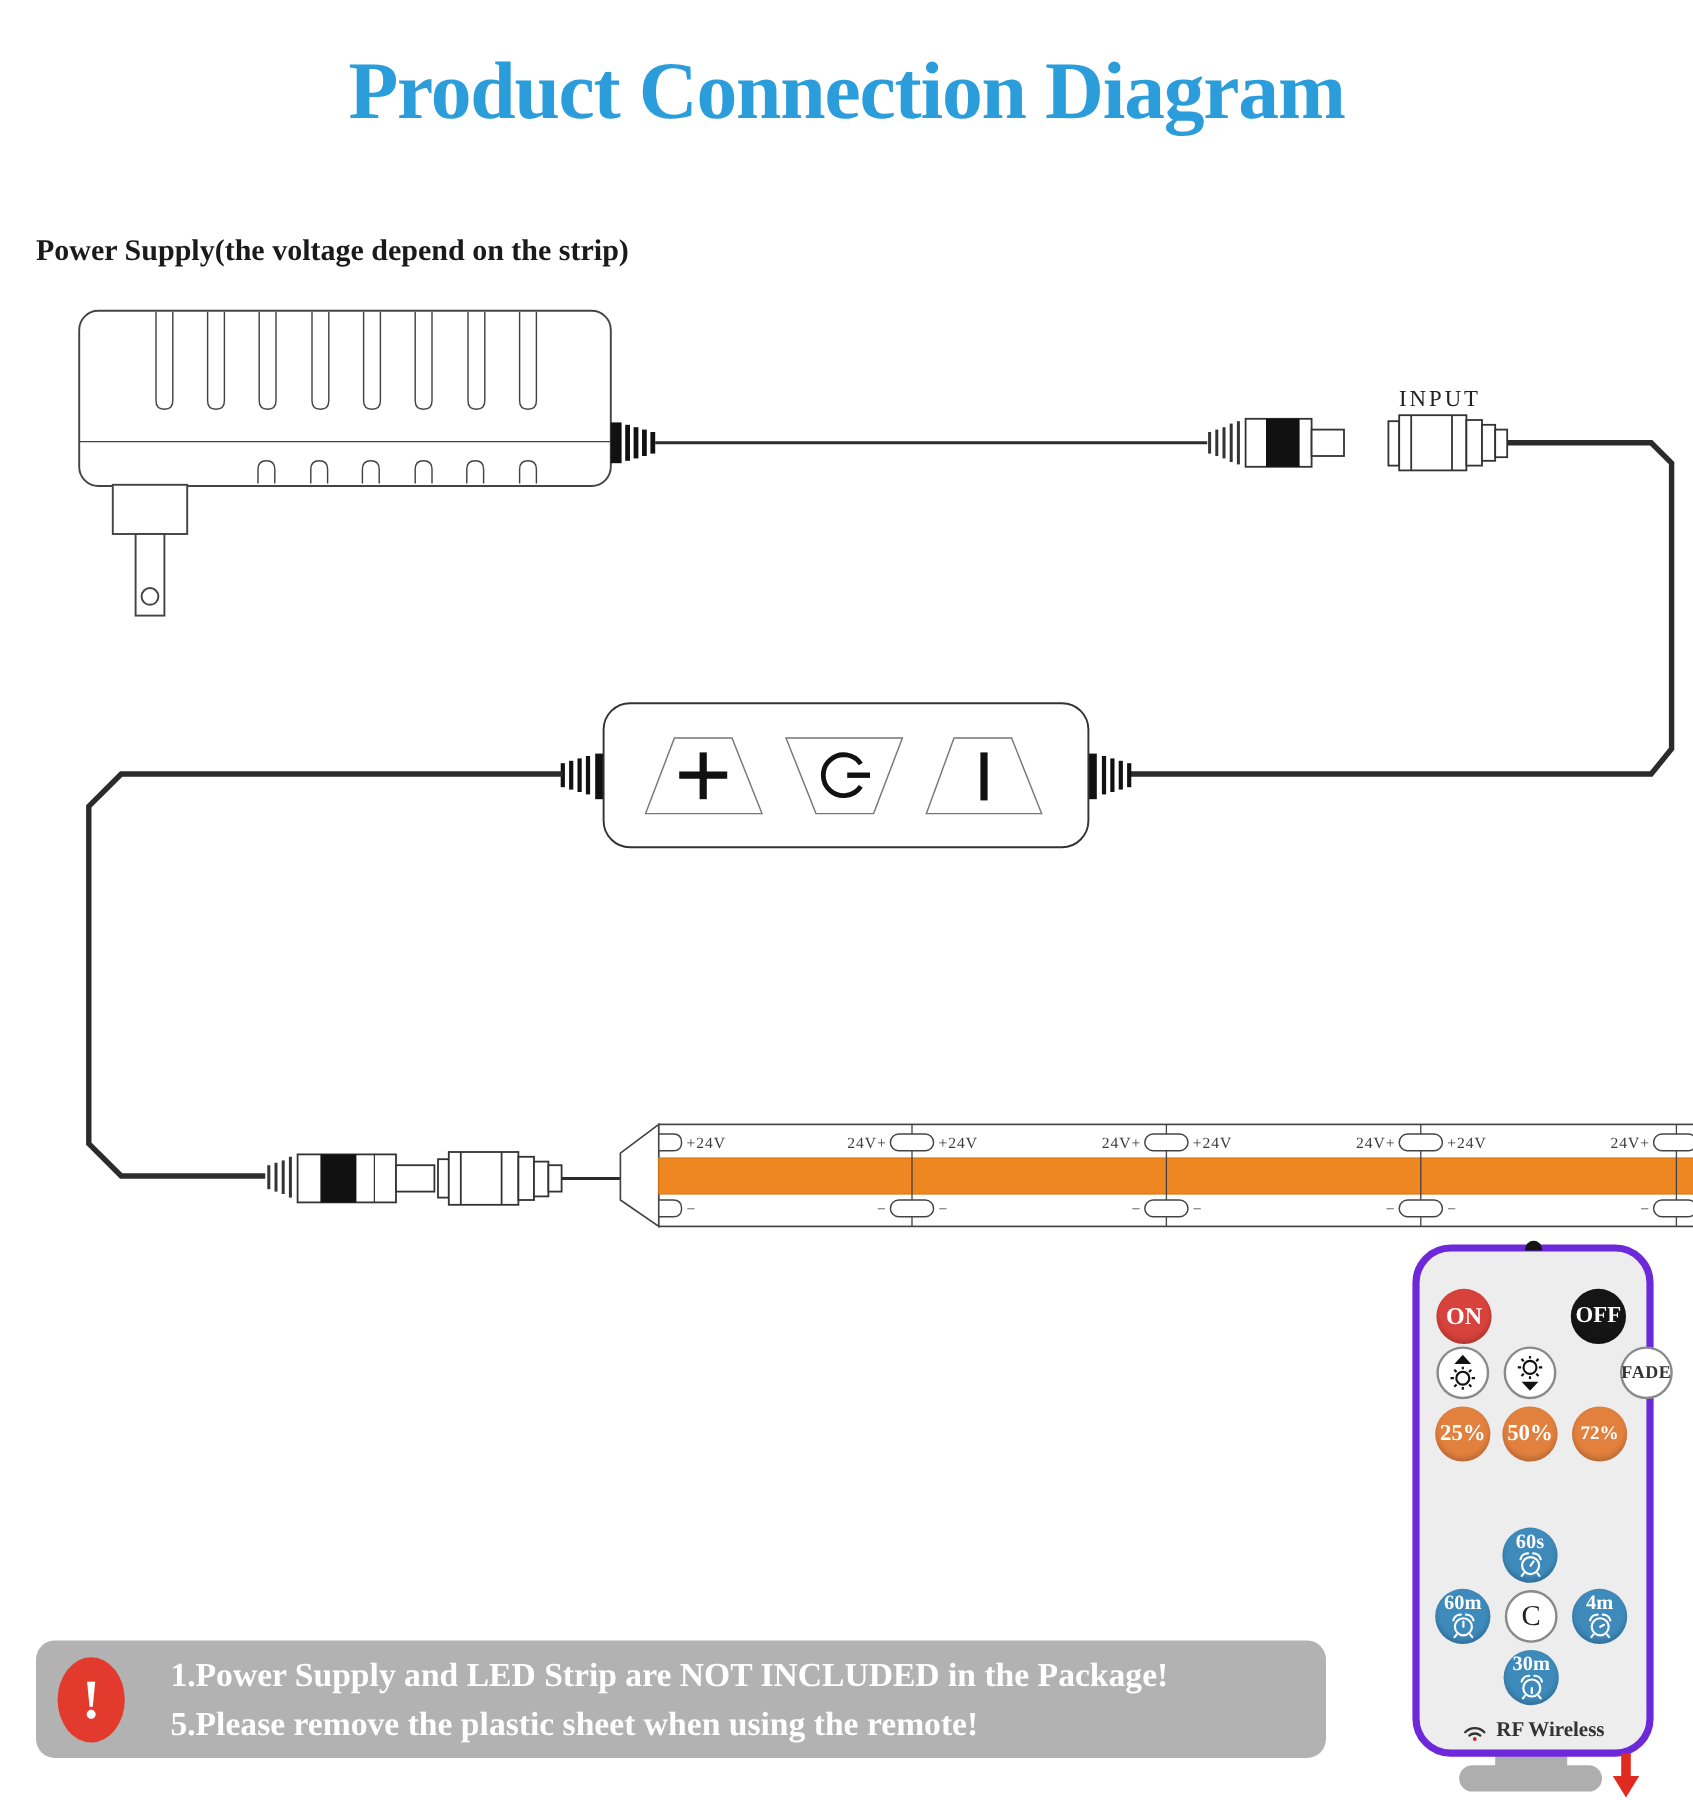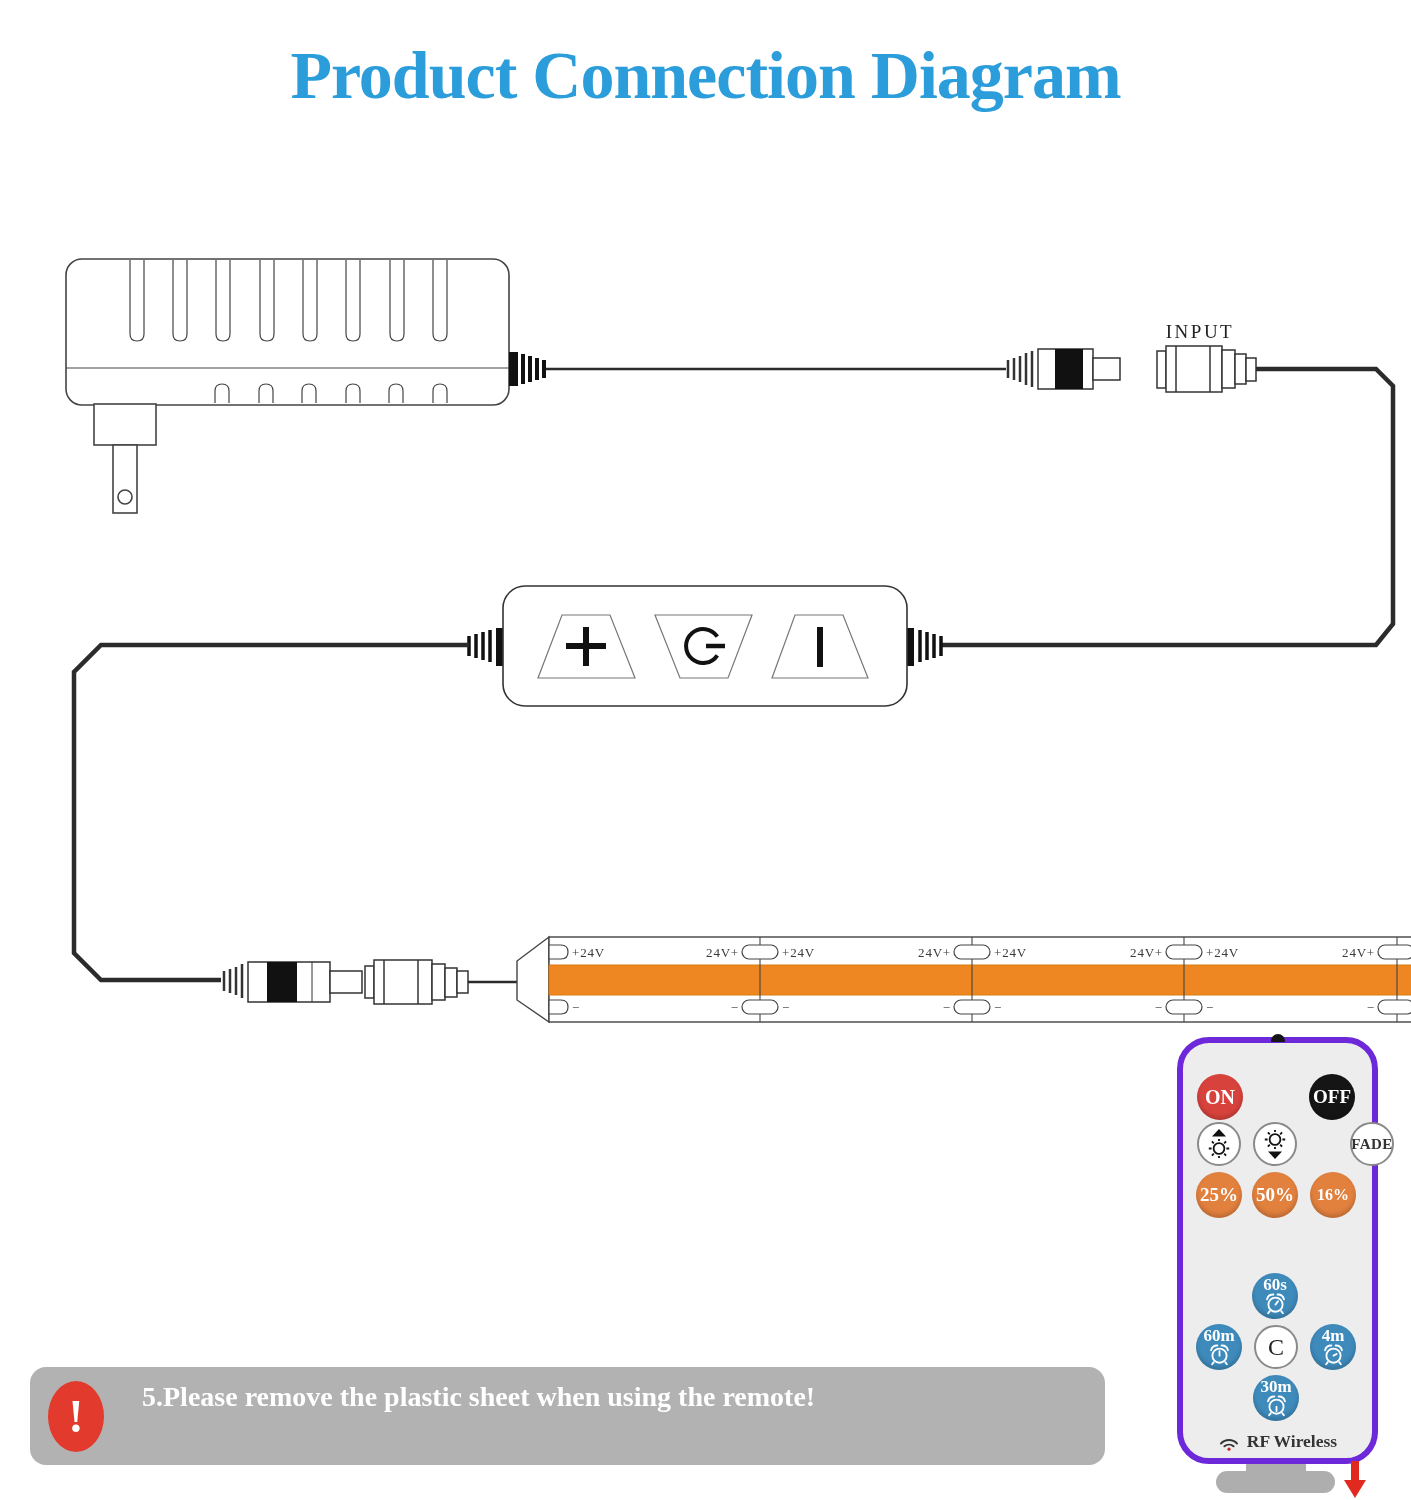--- a/index.html
+++ b/index.html
@@ -39,20 +39,21 @@
   .note-bang{position:absolute;left:18px;top:14px;width:56px;height:71px;background:#E33A2E;border-radius:50%;
              display:flex;align-items:center;justify-content:center;color:#fff;font-size:46px;font-weight:bold;}
   .note-text{position:absolute;left:112px;top:9px;color:#fff;font-size:28px;font-weight:bold;line-height:41px;white-space:nowrap;}
   .arrow-down{position:absolute;left:1344px;top:1461px;}
 </style>
 </head>
 <body>
 <div id="canvas">
 
 <h1 class="title">Product Connection Diagram</h1>
+<div class="psu-label">Power Supply(the voltage depend on the strip)</div>
 
 <svg id="schematic" width="1411" height="1500" viewBox="0 0 1411 1500">
 
   <g stroke="#444" fill="none">
     <rect x="66" y="259" width="443" height="146" rx="16" fill="#fff" stroke-width="1.6"></rect>
     <g stroke-width="1.2">
       <path d="M130 260 V334 Q130 341 137 341 Q144 341 144 334 V260"></path>
       <path d="M173 260 V334 Q173 341 180 341 Q187 341 187 334 V260"></path>
       <path d="M216 260 V334 Q216 341 223 341 Q230 341 230 334 V260"></path>
       <path d="M260 260 V334 Q260 341 267 341 Q274 341 274 334 V260"></path>
@@ -248,21 +249,21 @@
         <span>FADE</span>
       </div>
 
   <div class="rbtn pct p25">
         <span>25%</span>
       </div>
   <div class="rbtn pct p50">
         <span>50%</span>
       </div>
   <div class="rbtn pct p100">
-        <span>16%</span>
+        <span>72%</span>
       </div>
 
   <div class="rbtn timer t60s">
     <span class="timer-label">60s</span>
     <svg width="23" height="23" viewBox="0 0 24 24">
       <circle cx="12" cy="13.2" r="7.4" fill="none" stroke="#fff" stroke-width="1.9"></circle>
       <path d="M3.2 7.6 A6.5 6.5 0 0 1 9.8 2.6 M20.8 7.6 A6.5 6.5 0 0 0 14.2 2.6 M6 20 L4.3 22.2 M18 20 L19.7 22.2 M12 13.2 L14.6 9.6" fill="none" stroke="#fff" stroke-width="1.9" stroke-linecap="round"></path>
     </svg>
   </div>
   <div class="rbtn timer t60m">
@@ -302,17 +303,18 @@
 <svg class="arrow-down" width="22" height="37" viewBox="0 0 22 37">
   <rect x="7" y="0" width="8" height="21" fill="#E02A1F"></rect>
   <path d="M0 19 H22 L11 37 Z" fill="#E02A1F"></path>
 </svg>
 
 <div class="note">
   <div class="note-bang">
         <span>!</span>
       </div>
   <div class="note-text">
+    <div>1.Power Supply and LED Strip are NOT INCLUDED in the Package!</div>
     <div>5.Please remove the plastic sheet when using the remote!</div>
   </div>
 </div>
 
 </div>
 
 </body></html>

